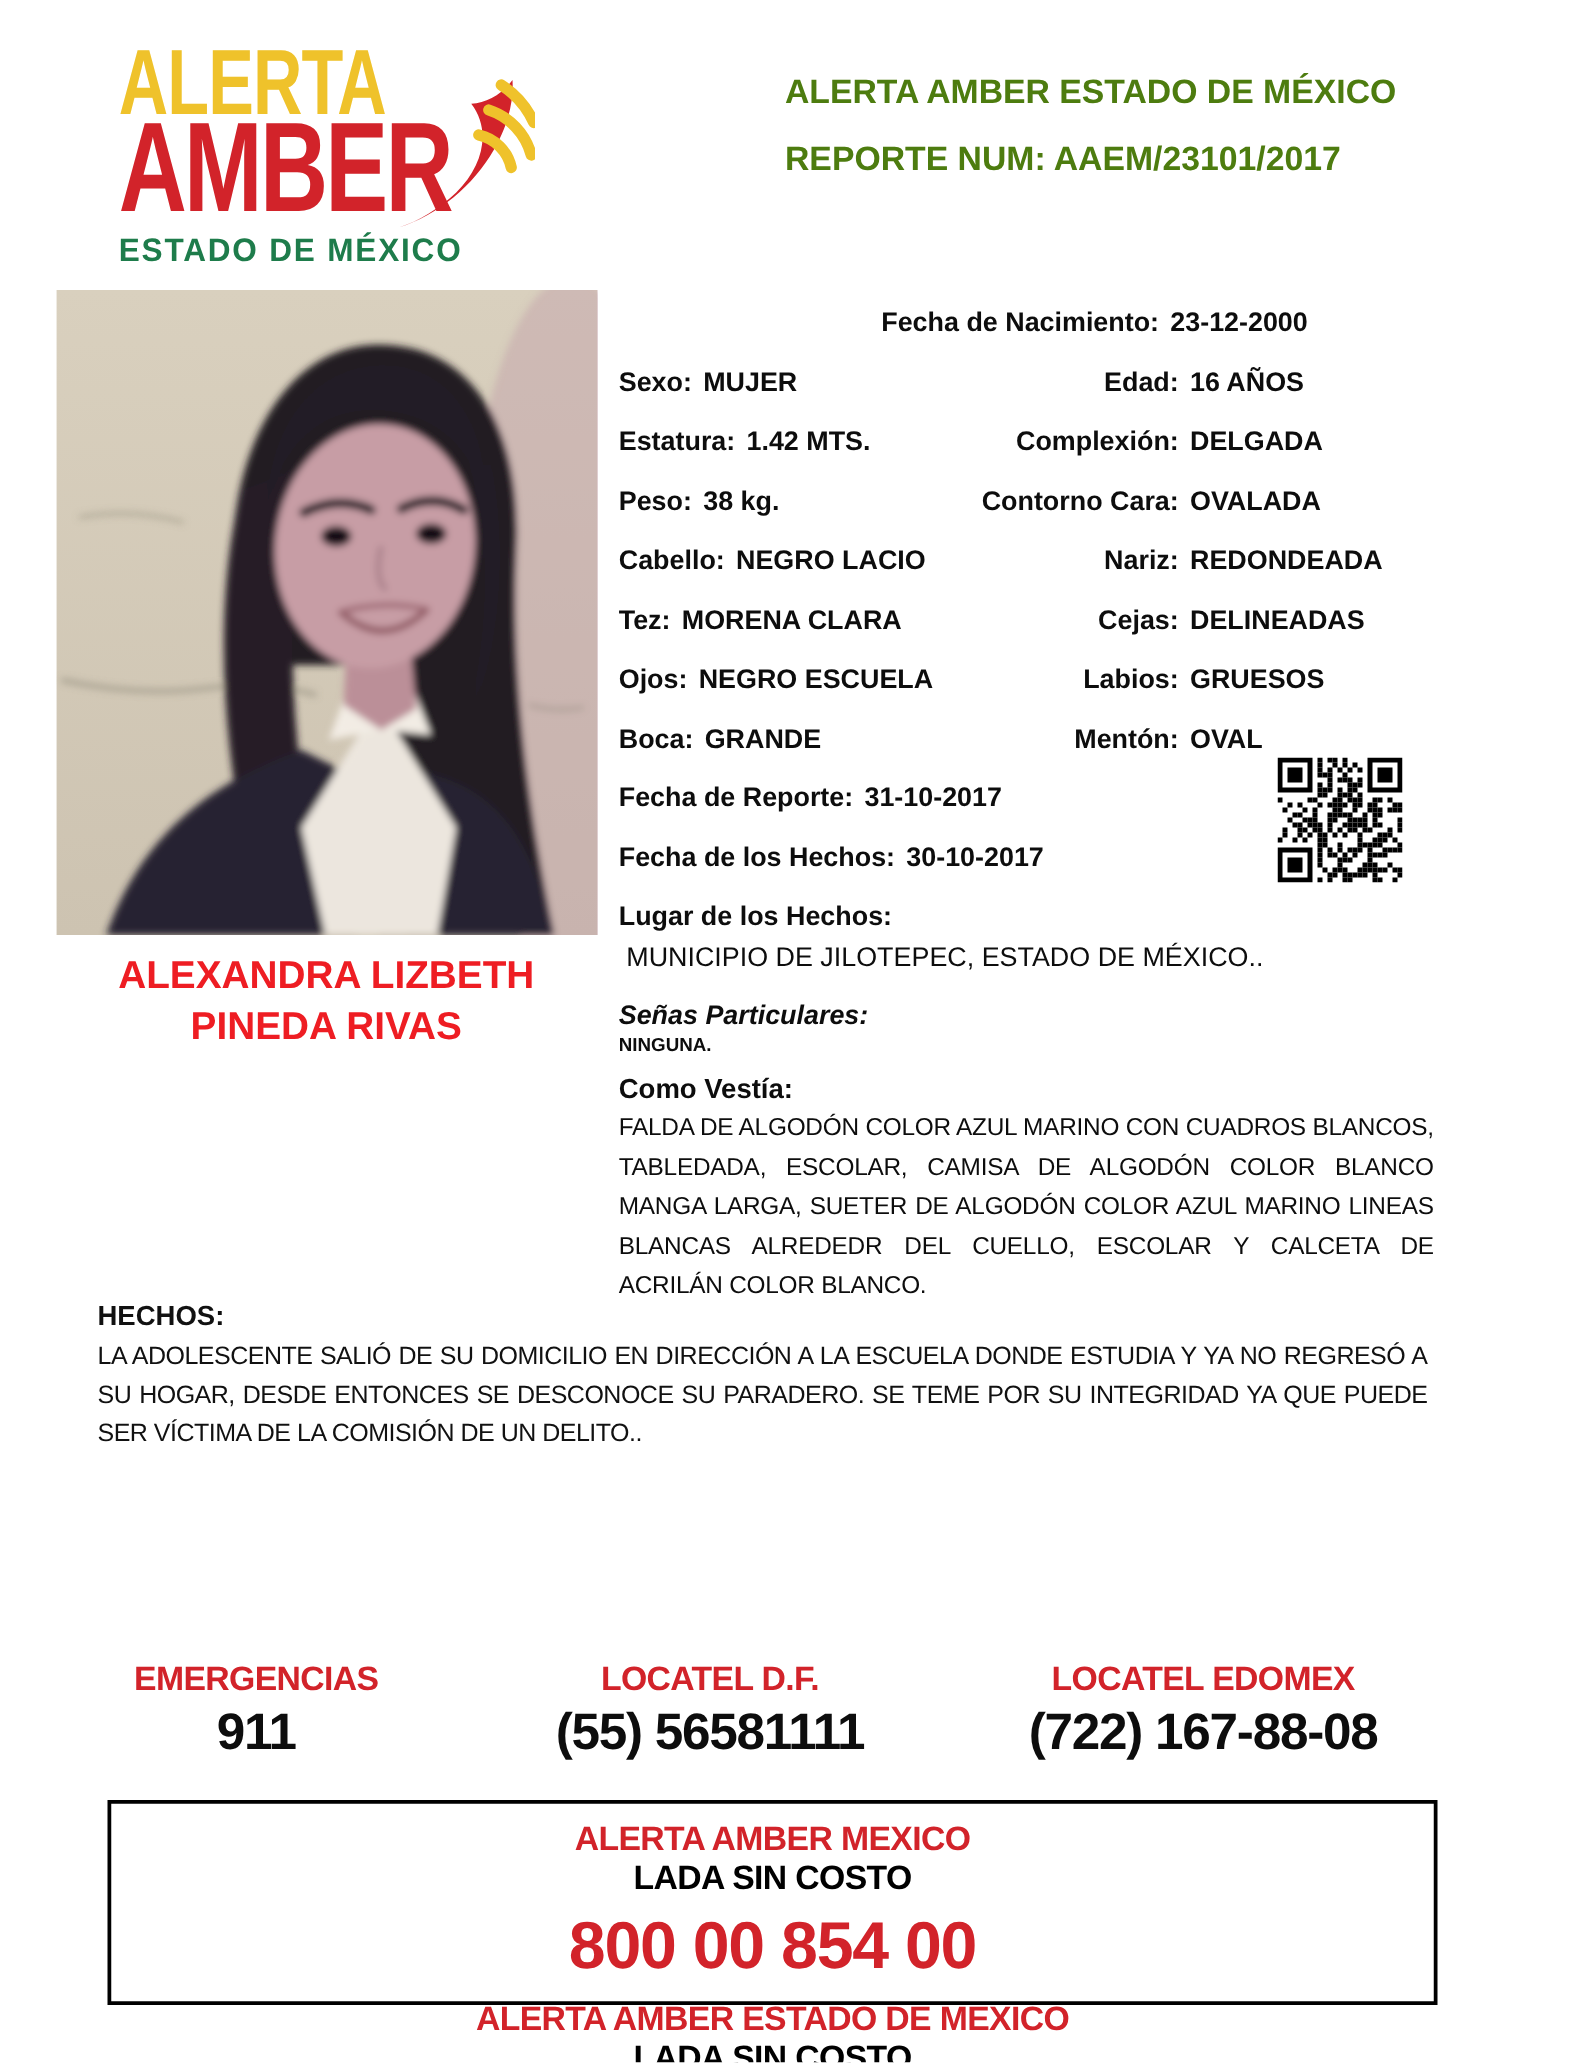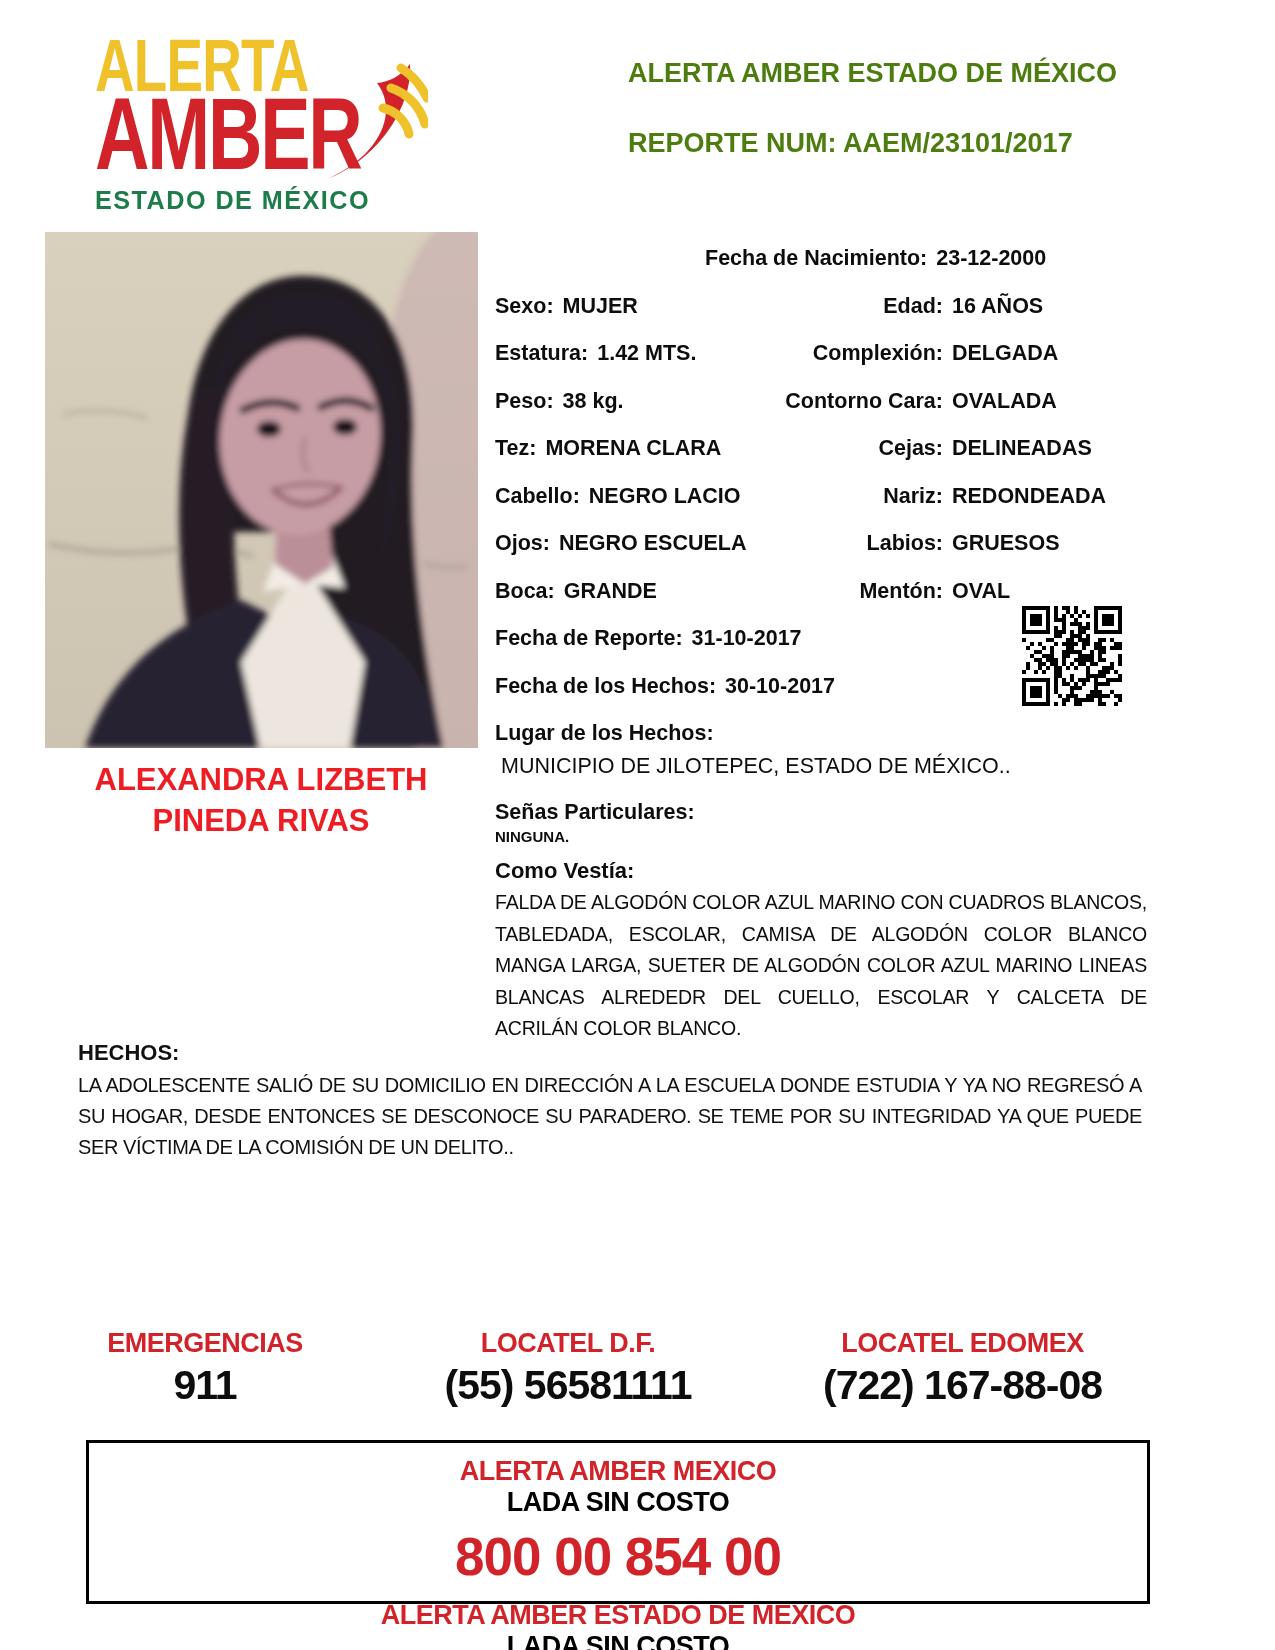--- a/index.html
+++ b/index.html
@@ -18,38 +18,38 @@
     transform:scaleX(.74);transform-origin:left top;letter-spacing:-3px;line-height:.82;margin-top:-2px;white-space:nowrap;
   }
   .logo-estado{
     font-size:26px;font-weight:bold;color:var(--logo-green,#1E7C4B);
     letter-spacing:1.5px;margin-top:8px;transform:scaleX(.97);transform-origin:left top;white-space:nowrap;
   }
   .logo-swoosh{position:absolute;left:218px;top:0px;width:115px;height:150px;}
   
   .header-text{position:absolute;left:628px;top:58px;width:560px;font-weight:bold;font-size:27px;color:#4d7c0f;}
   .header-line{white-space:nowrap;}
-  .header-line + .header-line{margin-top:39px;}
+  .header-line + .header-line{margin-top:23px;}
   
   .photo{position:absolute;left:45px;top:232px;width:433px;height:516px;overflow:hidden;}
   .name{
     position:absolute;left:38px;top:760px;width:446px;text-align:center;
     font-size:31px;font-weight:bold;color:var(--name-red,#EE1D23);line-height:1.32;
   }
   
   .details{position:absolute;left:495px;top:216px;width:652px;font-size:21.5px;font-weight:bold;color:#0d0d0d;}
   .frow{position:relative;height:47.5px;}
   .frow-birth{padding-left:210px;margin-top:30px;}
   .fr{position:absolute;left:276px;top:0;display:flex;width:372px;}
   .fr .flab{flex:0 0 172px;text-align:right;white-space:nowrap;}
   .fr .fval{margin-left:9px;white-space:nowrap;}
   .gap{display:inline-block;width:9px;}
   .sect-head{height:33px;}
   .sect-val{font-weight:normal;height:46px;padding-left:6px;white-space:nowrap;}
-  .senas-head{height:28px;}
+  .senas-head{height:28px;font-style:italic;}
   .senas-val{font-weight:bold;font-size:15px;height:30px;}
   .vestia-head{height:29px;font-size:22px;}
   .vestia-text{
     font-weight:normal;font-size:19.5px;line-height:1.62;text-align:justify;
     letter-spacing:-0.2px;width:652px;
   }
   
   .hechos{position:absolute;left:78px;top:1040px;width:1064px;}
   .hechos-label{font-size:22px;font-weight:bold;}
   .hechos-text{
@@ -169,32 +169,32 @@
 
     <div class="frow">
       <span class="fl"><span>Peso:</span><span class="gap"></span><span>38 kg.</span></span>
       <span class="fr">
           <span class="flab">Contorno Cara:</span>
           <span class="fval">OVALADA</span>
         </span>
     </div>
 
     <div class="frow">
+      <span class="fl"><span>Cabello:</span><span class="gap"></span><span>NEGRO LACIO</span></span>
+      <span class="fr">
+          <span class="flab">Nariz:</span>
+          <span class="fval">REDONDEADA</span>
+        </span>
+    </div>
+
+    <div class="frow">
       <span class="fl"><span>Tez:</span><span class="gap"></span><span>MORENA CLARA</span></span>
       <span class="fr">
           <span class="flab">Cejas:</span>
           <span class="fval">DELINEADAS</span>
-        </span>
-    </div>
-
-    <div class="frow">
-      <span class="fl"><span>Cabello:</span><span class="gap"></span><span>NEGRO LACIO</span></span>
-      <span class="fr">
-          <span class="flab">Nariz:</span>
-          <span class="fval">REDONDEADA</span>
         </span>
     </div>
 
     <div class="frow">
       <span class="fl"><span>Ojos:</span><span class="gap"></span><span>NEGRO ESCUELA</span></span>
       <span class="fr">
           <span class="flab">Labios:</span>
           <span class="fval">GRUESOS</span>
         </span>
     </div>

